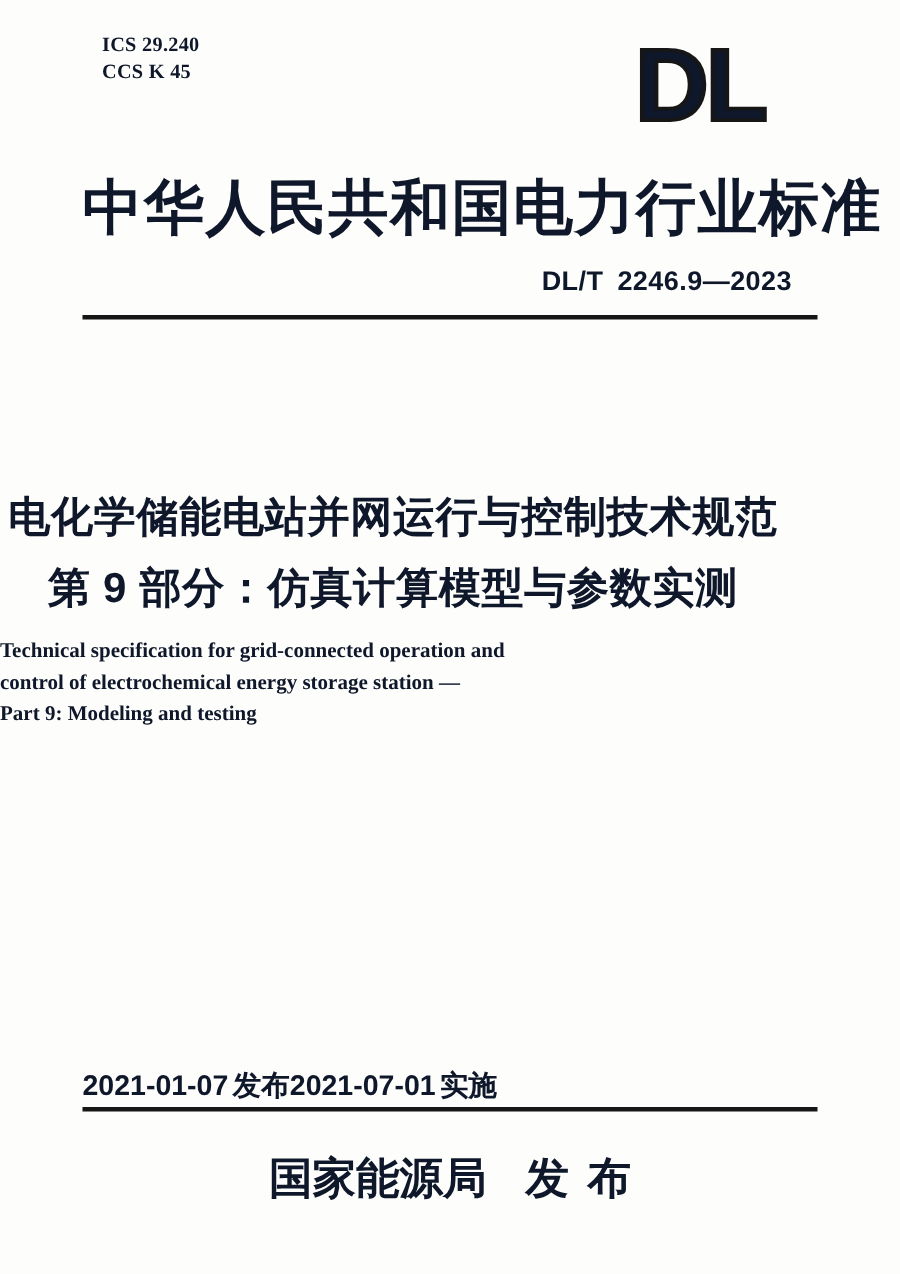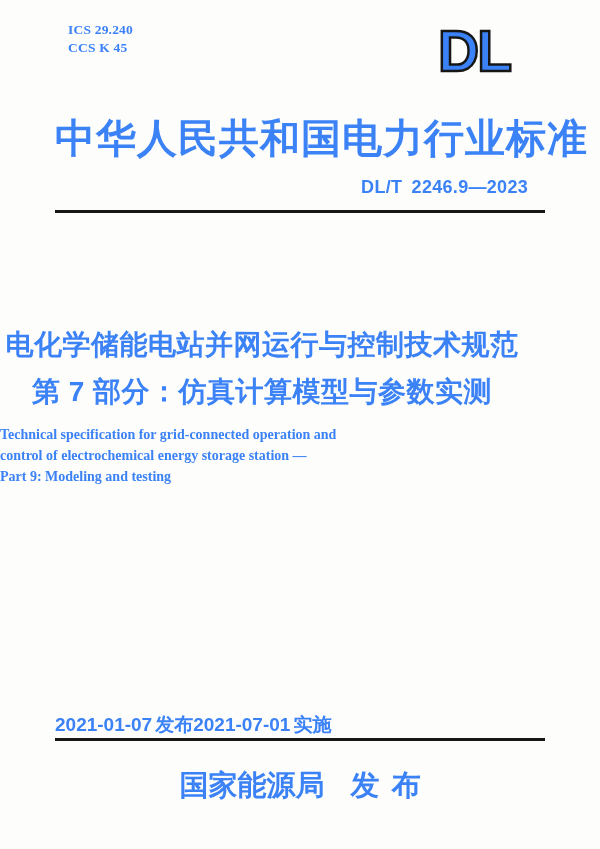--- a/index.html
+++ b/index.html
@@ -5,21 +5,21 @@
   html, body {
     margin: 0;
     padding: 0;
     background: #ffffff;
   }
   .page {
     position: relative;
     width: 600px;
     height: 849px;
     background: #fdfdfc;
-    color: #3b82f6;
+    color: #0f172a;
     overflow: hidden;
     font-family: "Liberation Serif", serif;
   }
 
   .ics-block {
     position: absolute;
     left: 68px;
     top: 21px;
     font-weight: bold;
     font-size: 13.5px;
@@ -27,21 +27,21 @@
     letter-spacing: 0.2px;
     font-family: "Liberation Serif", serif;
   }
 
   .dl-logo {
     position: absolute;
     top: 23px;
     right: 90px;
     font-family: "Liberation Sans", sans-serif;
     font-weight: 900;
-    font-size: 57px;
+    font-size: 68px;
     line-height: 1;
     letter-spacing: -2px;
     -webkit-text-stroke: 2.5px #161616;
   }
 
   .standard-type {
     position: absolute;
     top: 115px;
     left: 55px;
     width: 490px;
@@ -141,21 +141,21 @@
   <div class="dl-logo">DL</div>
 
   <div class="standard-type">中华人民共和国电力行业标准</div>
 
   <div class="standard-code">DL/T 2246.9—2023</div>
 
   <div class="rule rule-top"></div>
 
   <div class="title-cn">
     <div>电化学储能电站并网运行与控制技术规范</div>
-    <div>第 7 部分：仿真计算模型与参数实测</div>
+    <div>第 9 部分：仿真计算模型与参数实测</div>
   </div>
 
   <div class="title-en">
     <div>Technical specification for grid-connected operation and</div>
     <div>control of electrochemical energy storage station —</div>
     <div>Part 9: Modeling and testing</div>
   </div>
 
   <div class="dates-row">
     <div>

